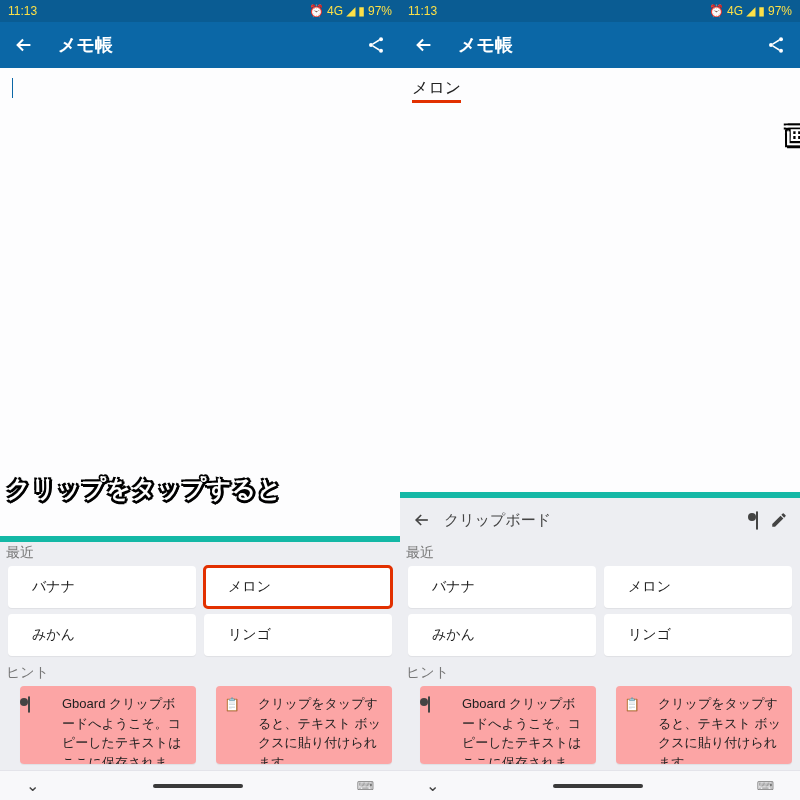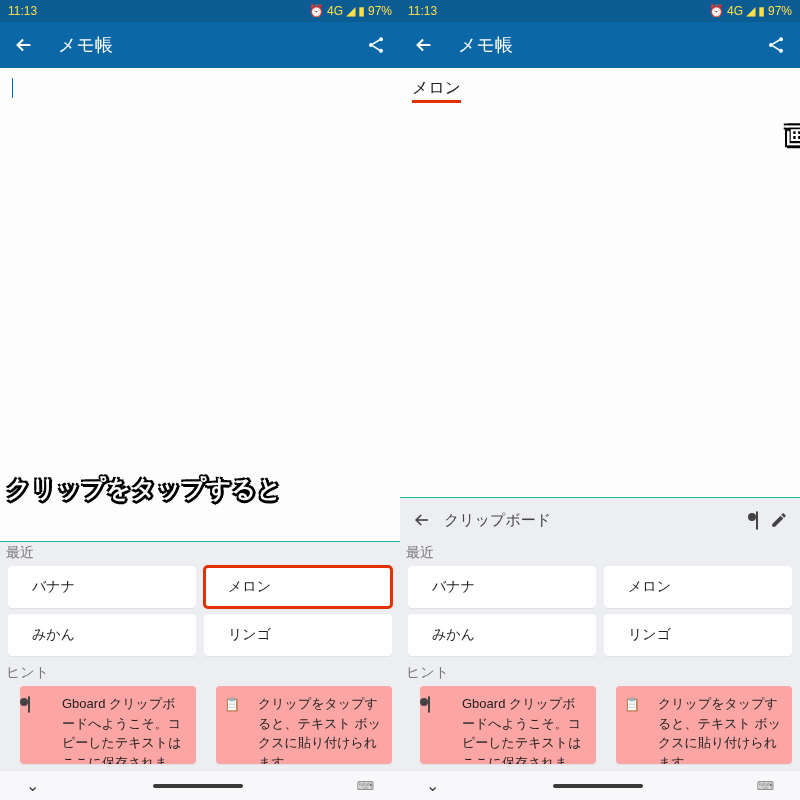--- a/index.html
+++ b/index.html
@@ -3,29 +3,29 @@
 <meta charset="utf-8">
 <style>
   * { box-sizing: border-box; margin: 0; padding: 0; }
   body { font-family: sans-serif; width: 800px; height: 800px; overflow: hidden; background: #f5f5f8; }
   .container { display: flex; width: 800px; height: 800px; }
   .pane { width: 400px; height: 800px; display: flex; flex-direction: column; position: relative; }
   .pane + .pane { border-left: 0px solid transparent; }
   .statusbar { height: 22px; background: #0a5c93; color: #fde047; font-size: 12px; display: flex; align-items: center; padding: 0 8px; justify-content: space-between; font-weight: 500; }
   .status-right { display: flex; gap: 3px; align-items: center; }
   .appbar { height: 46px; background: #0b67a6; color: #fff; display: flex; align-items: center; padding: 0 10px; gap: 20px; }
-  .appbar .title { flex: 1; font-size: 18px; font-weight: 400; }
+  .appbar .title { flex: 1; font-size: 18px; font-weight: 700; }
   .appbar .icon-btn { width: 28px; height: 28px; display: flex; align-items: center; justify-content: center; }
   .editor { flex: 1; background: #fdfdfe; padding: 10px 12px; font-size: 16px; color: #111; position: relative; }
   .cursor { display:inline-block; width:1.4px; height:20px; background:#0b67a6; vertical-align:middle; }
   .pasted-text { border-bottom: 3px solid #e23000; padding-bottom: 1px; display:inline-block; color:#222; }
   .annot { position: absolute; font-size: 24px; font-weight: 800; color: #fff; text-shadow: -2px -2px 0 #000, 2px -2px 0 #000, -2px 2px 0 #000, 2px 2px 0 #000, 0 3px 0 #000, 3px 0 0 #000; letter-spacing: 0.5px; line-height: 1.2; white-space: nowrap; }
   .annot1 { left: 6px; top: 475px; }
   .annot2 { left: 385px; top: 122px; }
-  .clipboard-panel { background: #edeef2; border-top: 1px solid #14b8a6; }
+  .clipboard-panel { background: #edeef2; border-top: 6px solid #14b8a6; }
   .cb-header { height: 44px; display: flex; align-items: center; padding: 0 12px; gap: 12px; color: #444; font-size: 15px; }
   .cb-header .flex { flex: 1; }
   .section-label { font-size: 14px; color: #777; padding: 2px 6px 4px; }
   .chip-row { display: flex; gap: 8px; padding: 0 8px 6px; }
   .chip { flex: 1; background: #fff; border-radius: 4px; padding: 12px 24px; font-size: 14px; color: #222; box-shadow: 0 1px 1px rgba(0,0,0,0.06); }
   .chip.highlight { outline: 3px solid #e23000; outline-offset: -2px; }
   .hint-row { display: flex; gap: 8px; padding: 0 8px 6px; }
   .hint-card { flex: 1; background: #fca5a5; border-radius: 4px; padding: 8px 10px 8px 8px; font-size: 13px; color: #222; line-height: 1.5; display: flex; gap: 16px; box-shadow: 0 1px 1px rgba(0,0,0,0.06); overflow: hidden; max-height: 78px; margin-left: 12px; }
   .hint-card .hicon { flex: 0 0 18px; font-size: 13px; color: #444; margin-top: 1px; }
   .navbar { height: 30px; background: #f8f8fa; display: flex; align-items: center; justify-content: space-between; padding: 0 26px; border-top: 1px solid #e4e4ea; }

